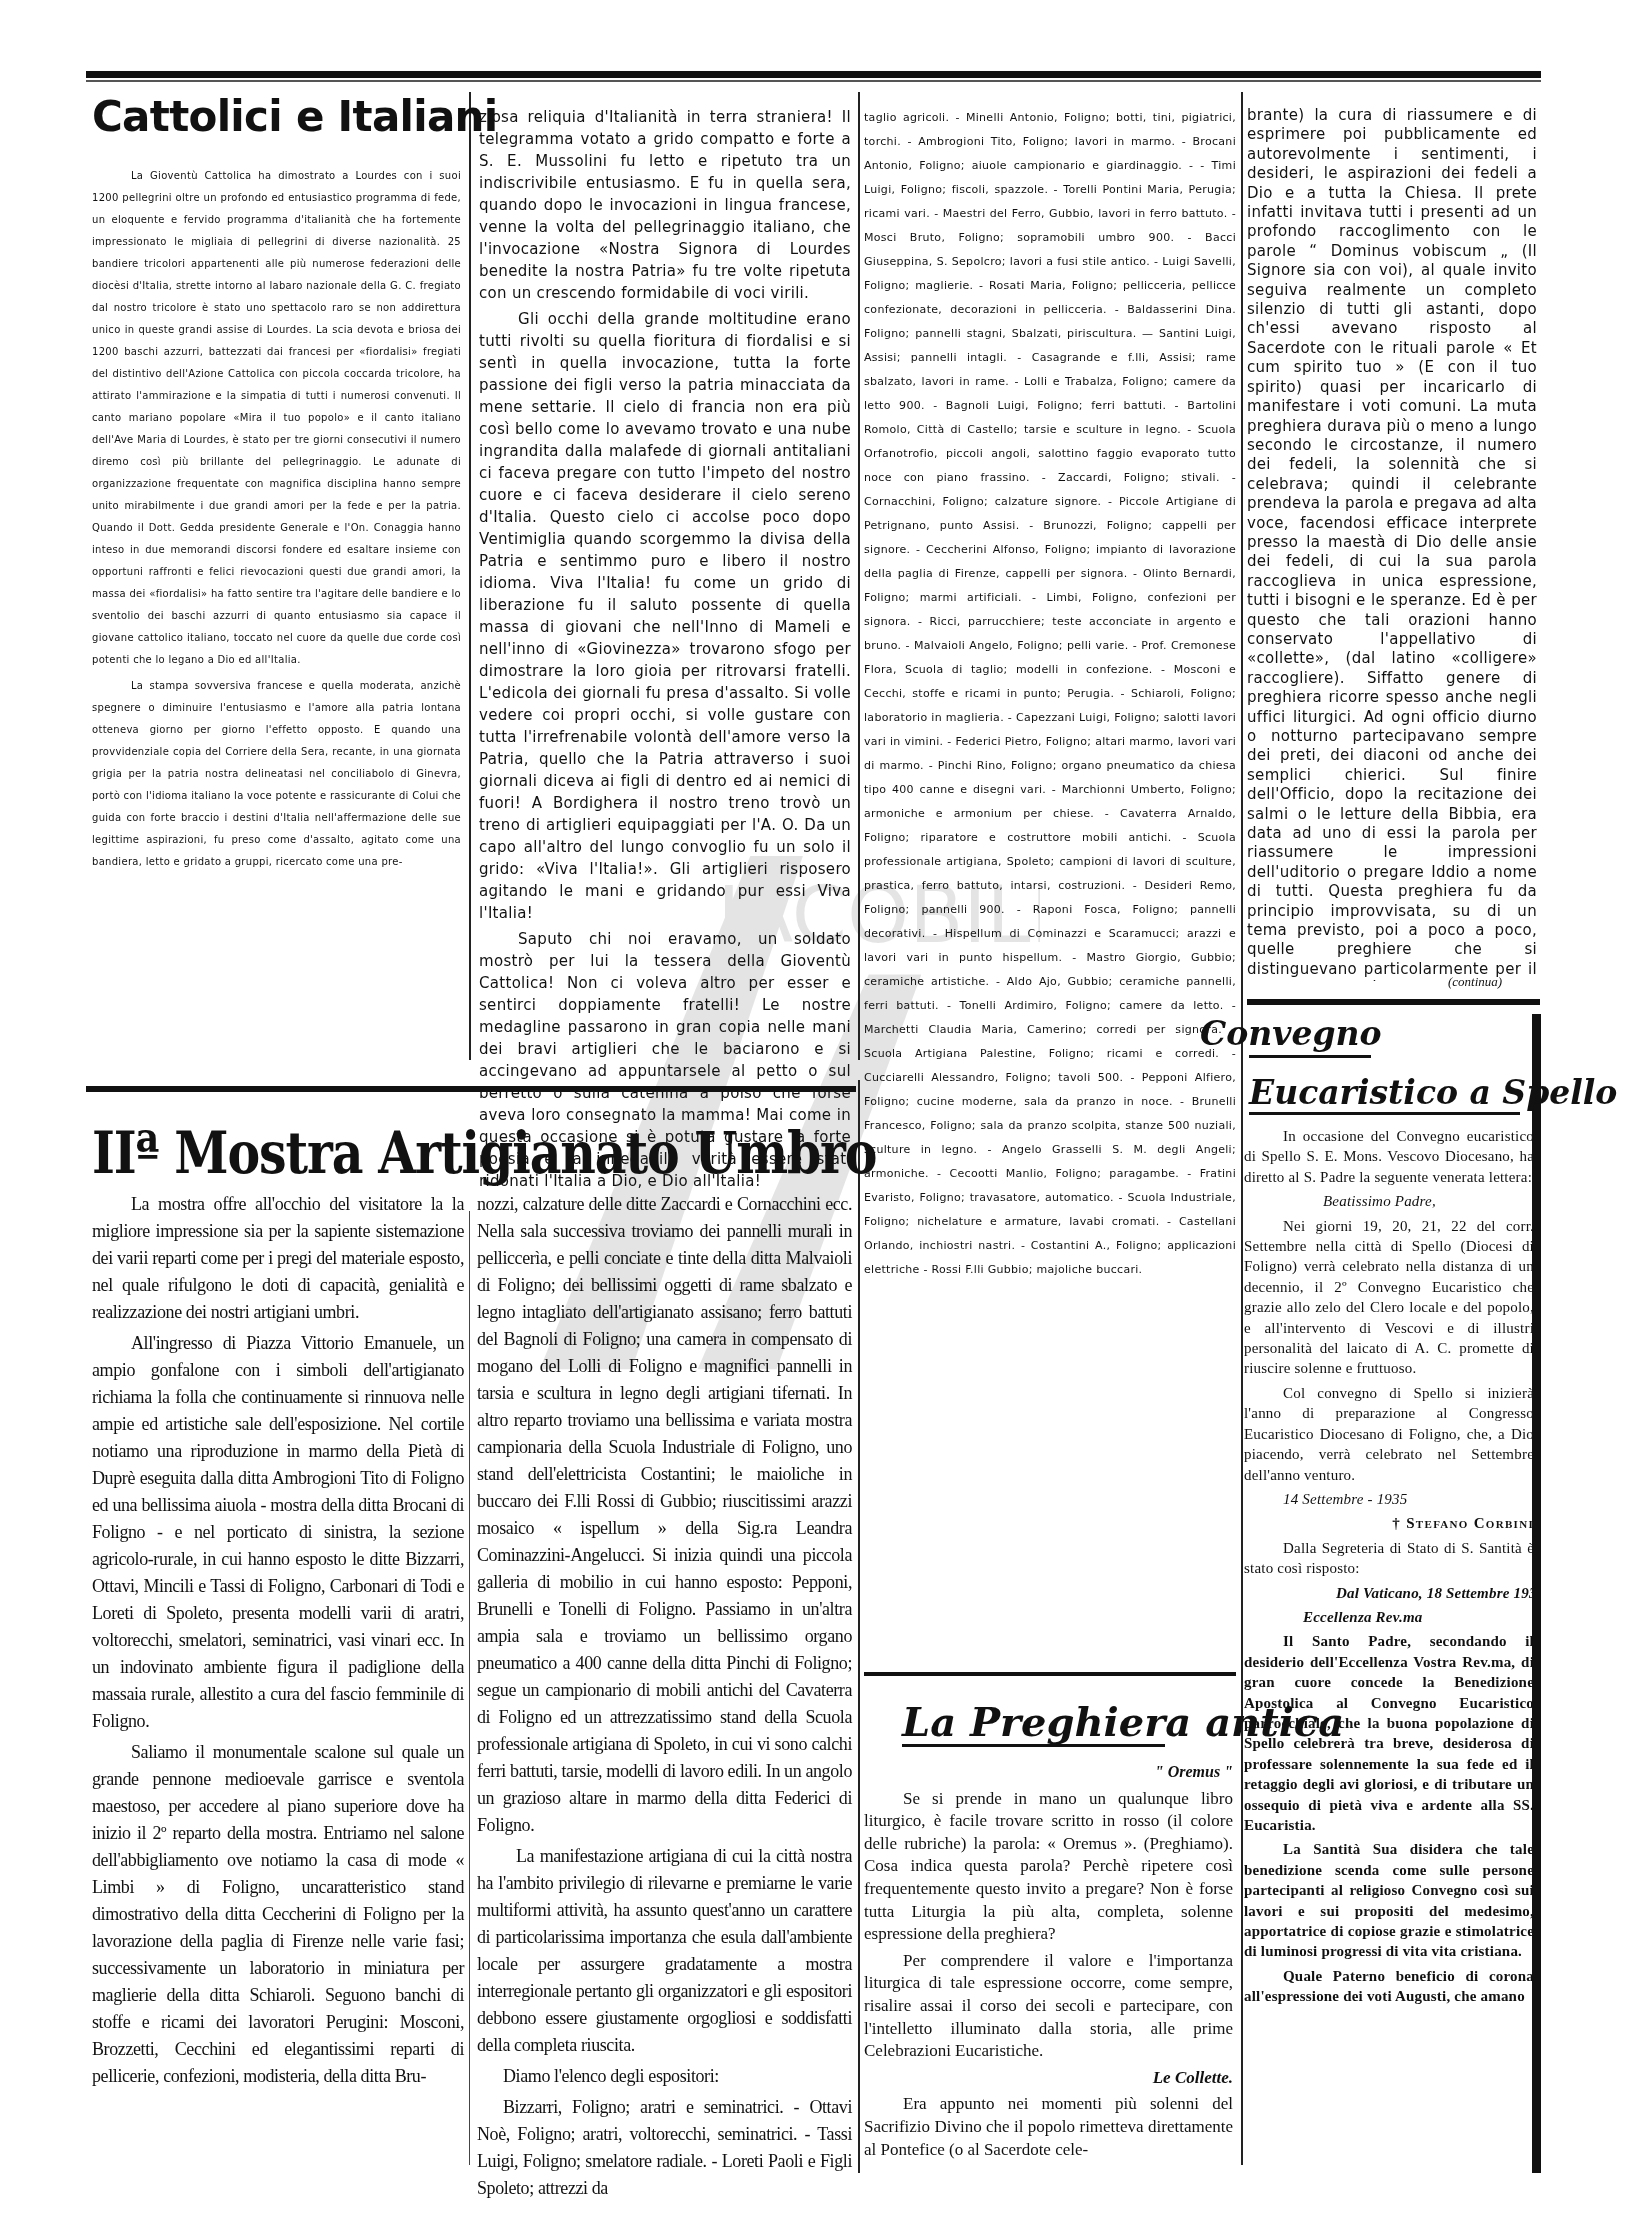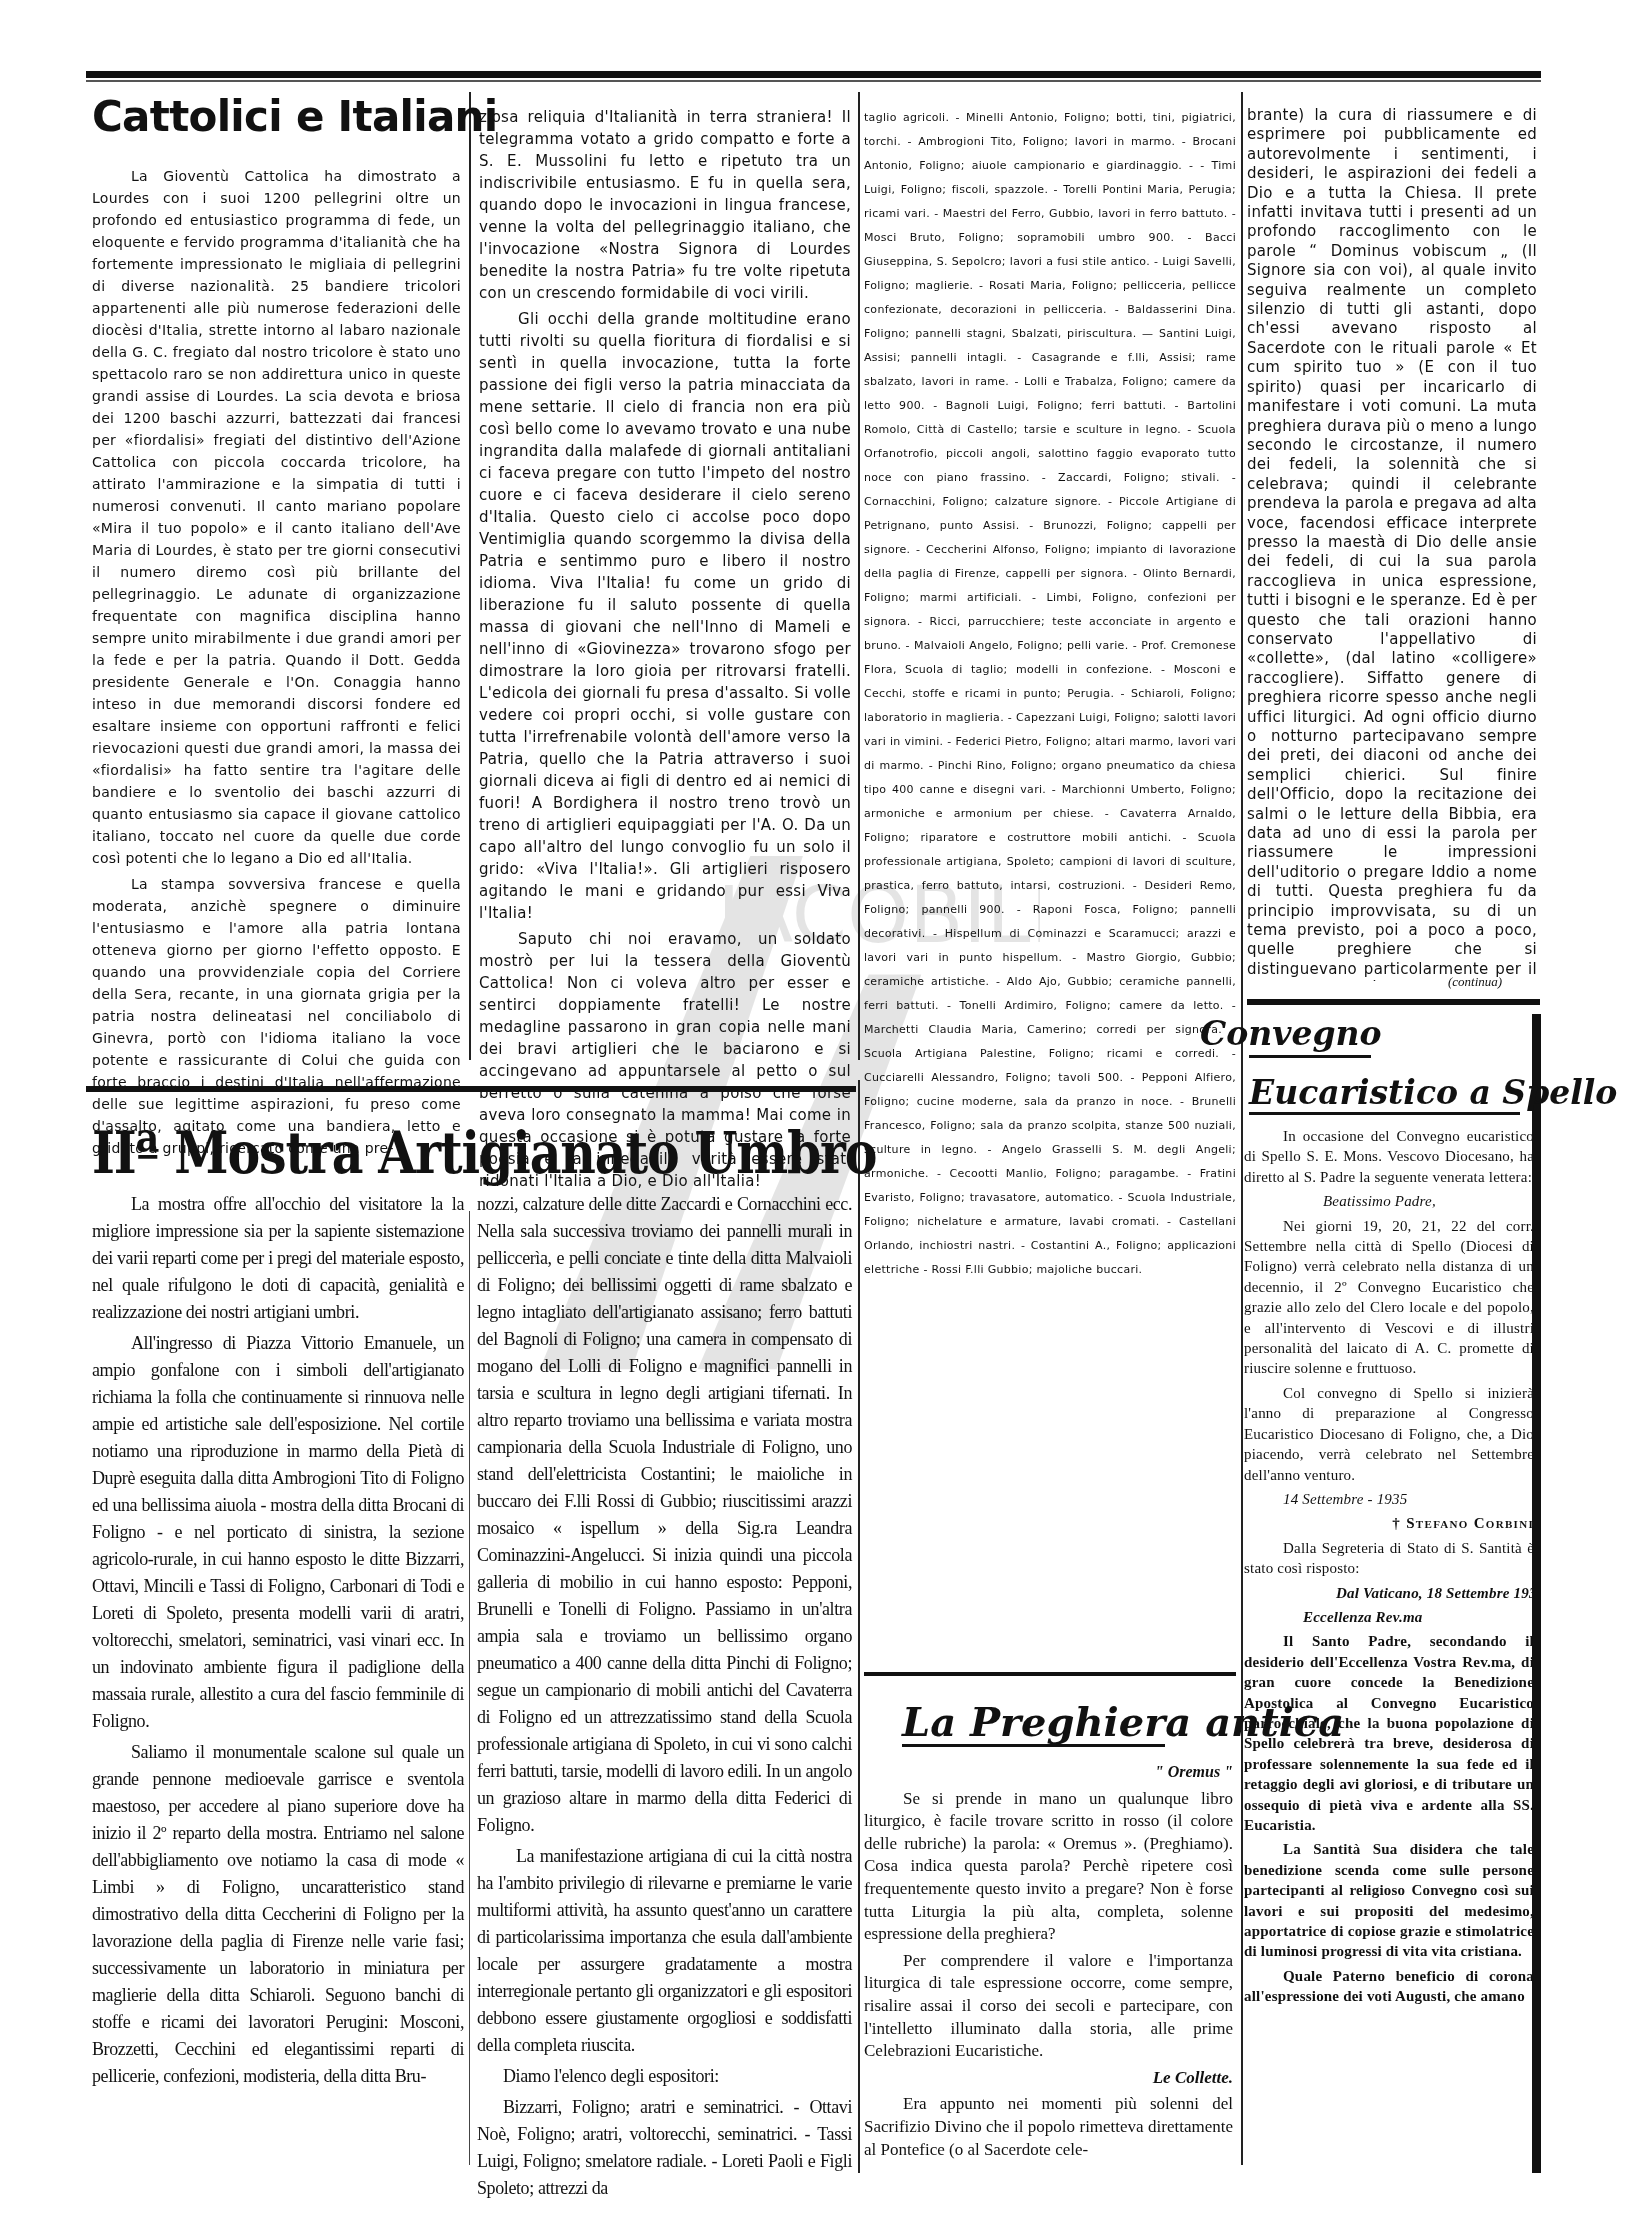--- a/index.html
+++ b/index.html
@@ -42,21 +42,21 @@
 
 <div class="vrule" style="left:469px; top:92px; height:968px;"></div>
 <div class="vrule" style="left:858px; top:92px; height:968px;"></div>
 <div class="vrule" style="left:1241px; top:92px; height:2073px;"></div>
 <div class="vrule" style="left:469px; top:1211px; height:954px; background:#444; width:1.3px;"></div>
 <div class="vrule" style="left:858px; top:1080px; height:1093px;"></div>
 <div class="vrule" style="left:1532px; top:1014px; height:1159px; width:9.2px; background:#111;"></div>
 
 <div class="abs h-catt">Cattolici e Italiani</div>
 
-<div class="col sans" style="left:92px; top:158px; width:369px; font-size:14px; line-height:22px;">
+<div class="col sans" style="left:92px; top:158px; width:369px; font-size:10px; line-height:22px;">
   <p>La Gioventù Cattolica ha dimostrato a Lourdes con i suoi 1200 pellegrini oltre un profondo ed entusiastico programma di fede, un eloquente e fervido programma d'italianità che ha fortemente impressionato le migliaia di pellegrini di diverse nazionalità. 25 bandiere tricolori appartenenti alle più numerose federazioni delle diocèsi d'Italia, strette intorno al labaro nazionale della G. C. fregiato dal nostro tricolore è stato uno spettacolo raro se non addirettura unico in queste grandi assise di Lourdes. La scia devota e briosa dei 1200 baschi azzurri, battezzati dai francesi per «fiordalisi» fregiati del distintivo dell'Azione Cattolica con piccola coccarda tricolore, ha attirato l'ammirazione e la simpatia di tutti i numerosi convenuti. Il canto mariano popolare «Mira il tuo popolo» e il canto italiano dell'Ave Maria di Lourdes, è stato per tre giorni consecutivi il numero diremo così più brillante del pellegrinaggio. Le adunate di organizzazione frequentate con magnifica disciplina hanno sempre unito mirabilmente i due grandi amori per la fede e per la patria. Quando il Dott. Gedda presidente Generale e l'On. Conaggia hanno inteso in due memorandi discorsi fondere ed esaltare insieme con opportuni raffronti e felici rievocazioni questi due grandi amori, la massa dei «fiordalisi» ha fatto sentire tra l'agitare delle bandiere e lo sventolio dei baschi azzurri di quanto entusiasmo sia capace il giovane cattolico italiano, toccato nel cuore da quelle due corde così potenti che lo legano a Dio ed all'Italia.</p>
   <p>La stampa sovversiva francese e quella moderata, anzichè spegnere o diminuire l'entusiasmo e l'amore alla patria lontana otteneva giorno per giorno l'effetto opposto. E quando una provvidenziale copia del Corriere della Sera, recante, in una giornata grigia per la patria nostra delineatasi nel conciliabolo di Ginevra, portò con l'idioma italiano la voce potente e rassicurante di Colui che guida con forte braccio i destini d'Italia nell'affermazione delle sue legittime aspirazioni, fu preso come d'assalto, agitato come una bandiera, letto e gridato a gruppi, ricercato come una pre-</p>
 </div>
 <div class="col sans" style="left:479px; top:99px; width:372px; font-size:15px; line-height:22px;">
   <p class="noind">ziosa reliquia d'Italianità in terra straniera! Il telegramma votato a grido compatto e forte a S. E. Mussolini fu letto e ripetuto tra un indiscrivibile entusiasmo. E fu in quella sera, quando dopo le invocazioni in lingua francese, venne la volta del pellegrinaggio italiano, che l'invocazione «Nostra Signora di Lourdes benedite la nostra Patria» fu tre volte ripetuta con un crescendo formidabile di voci virili.</p>
   <p>Gli occhi della grande moltitudine erano tutti rivolti su quella fioritura di fiordalisi e si sentì in quella invocazione, tutta la forte passione dei figli verso la patria minacciata da mene settarie. Il cielo di francia non era più così bello come lo avevamo trovato e una nube ingrandita dalla malafede di giornali antitaliani ci faceva pregare con tutto l'impeto del nostro cuore e ci faceva desiderare il cielo sereno d'Italia. Questo cielo ci accolse poco dopo Ventimiglia quando scorgemmo la divisa della Patria e sentimmo puro e libero il nostro idioma. Viva l'Italia! fu come un grido di liberazione fu il saluto possente di quella massa di giovani che nell'Inno di Mameli e nell'inno di «Giovinezza» trovarono sfogo per dimostrare la loro gioia per ritrovarsi fratelli. L'edicola dei giornali fu presa d'assalto. Si volle vedere coi propri occhi, si volle gustare con tutta l'irrefrenabile volontà dell'amore verso la Patria, quello che la Patria attraverso i suoi giornali diceva ai figli di dentro ed ai nemici di fuori! A Bordighera il nostro treno trovò un treno di artiglieri equipaggiati per l'A. O. Da un capo all'altro del lungo convoglio fu un solo il grido: «Viva l'Italia!». Gli artiglieri risposero agitando le mani e gridando pur essi Viva l'Italia!</p>
   <p>Saputo chi noi eravamo, un soldato mostrò per lui la tessera della Gioventù Cattolica! Non ci voleva altro per esser e sentirci doppiamente fratelli! Le nostre medagline passarono in gran copia nelle mani dei bravi artiglieri che le baciarono e si accingevano ad appuntarsele al petto o sul berretto o sulla catenina a polso che forse aveva loro consegnato la mamma! Mai come in questa occasione si è potuta gustare la forte poesia e la innegabile verità essere stati ridonati l'Italia a Dio, e Dio all'Italia!</p>
 </div>
 
 <div class="col sans" style="left:864px; top:99px; width:372px; font-size:11px; line-height:24px;">

